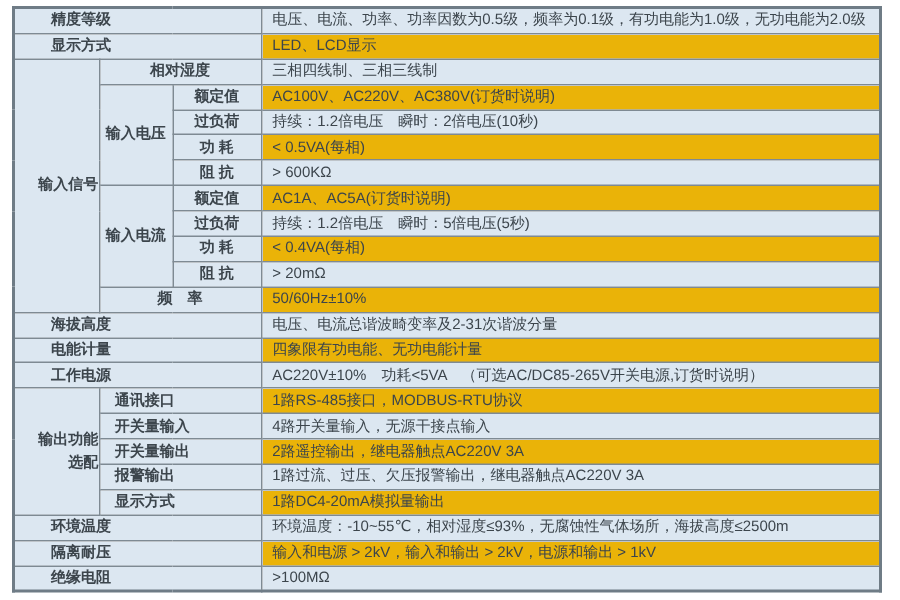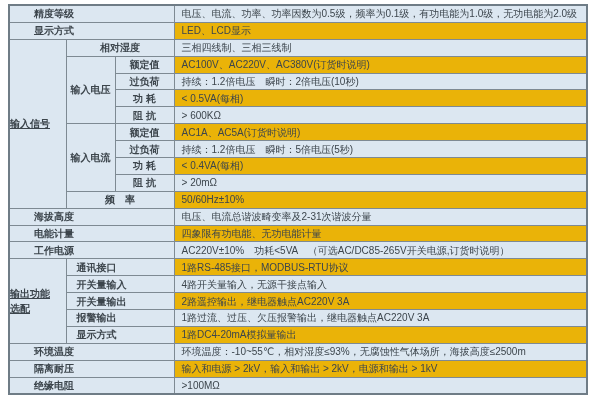--- a/index.html
+++ b/index.html
@@ -18,21 +18,21 @@
     font-size:10px;line-height:13px;
     color:#3c454c;
     padding:0;
     overflow:hidden;white-space:nowrap;
     vertical-align:middle;
   }
   td.lbl{background:#dce7f1;font-weight:bold;}
   td.pad{text-align:left;padding-left:24px;}
   td.ctr{text-align:center;}
   td.sub{text-align:left;padding-left:10px;margin-left:18px;}
-  td.grp{text-align:left;white-space:pre-line;line-height:15px;text-decoration:underline;}
+  td.grp{text-align:right;white-space:pre-line;line-height:15px;}
   td.val{text-align:left;padding-left:7px;background:#eab308;}
   tr:nth-child(odd) td.val{background:#dce7f1;}
 </style>
 </head>
 <body>
 
 <table class="spec">
   <colgroup>
     <col style="width:57px">
       <col style="width:49px">

